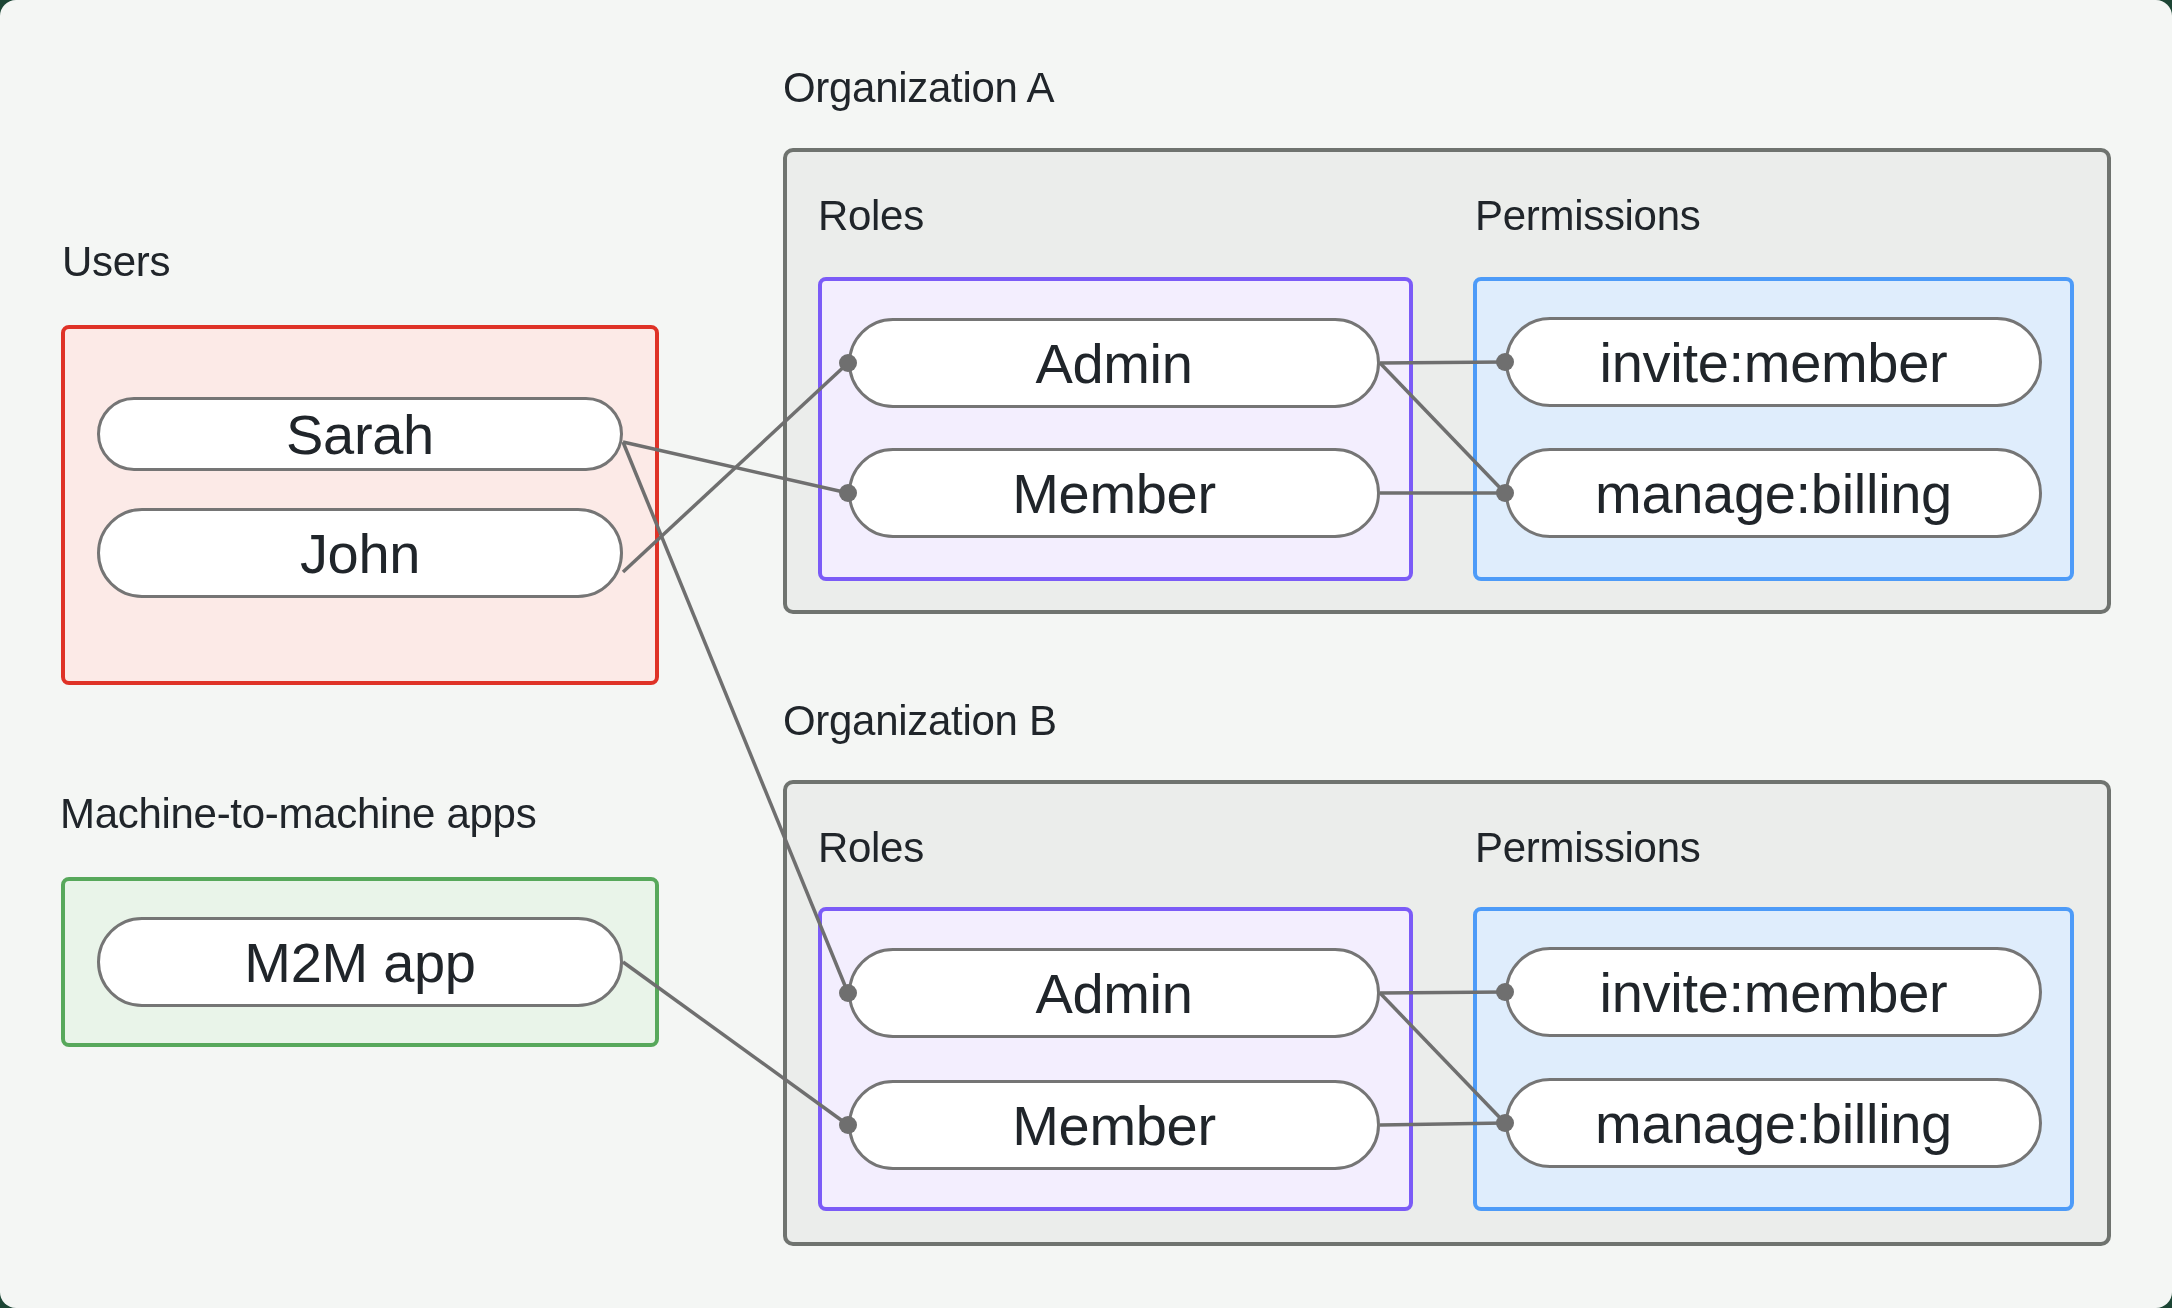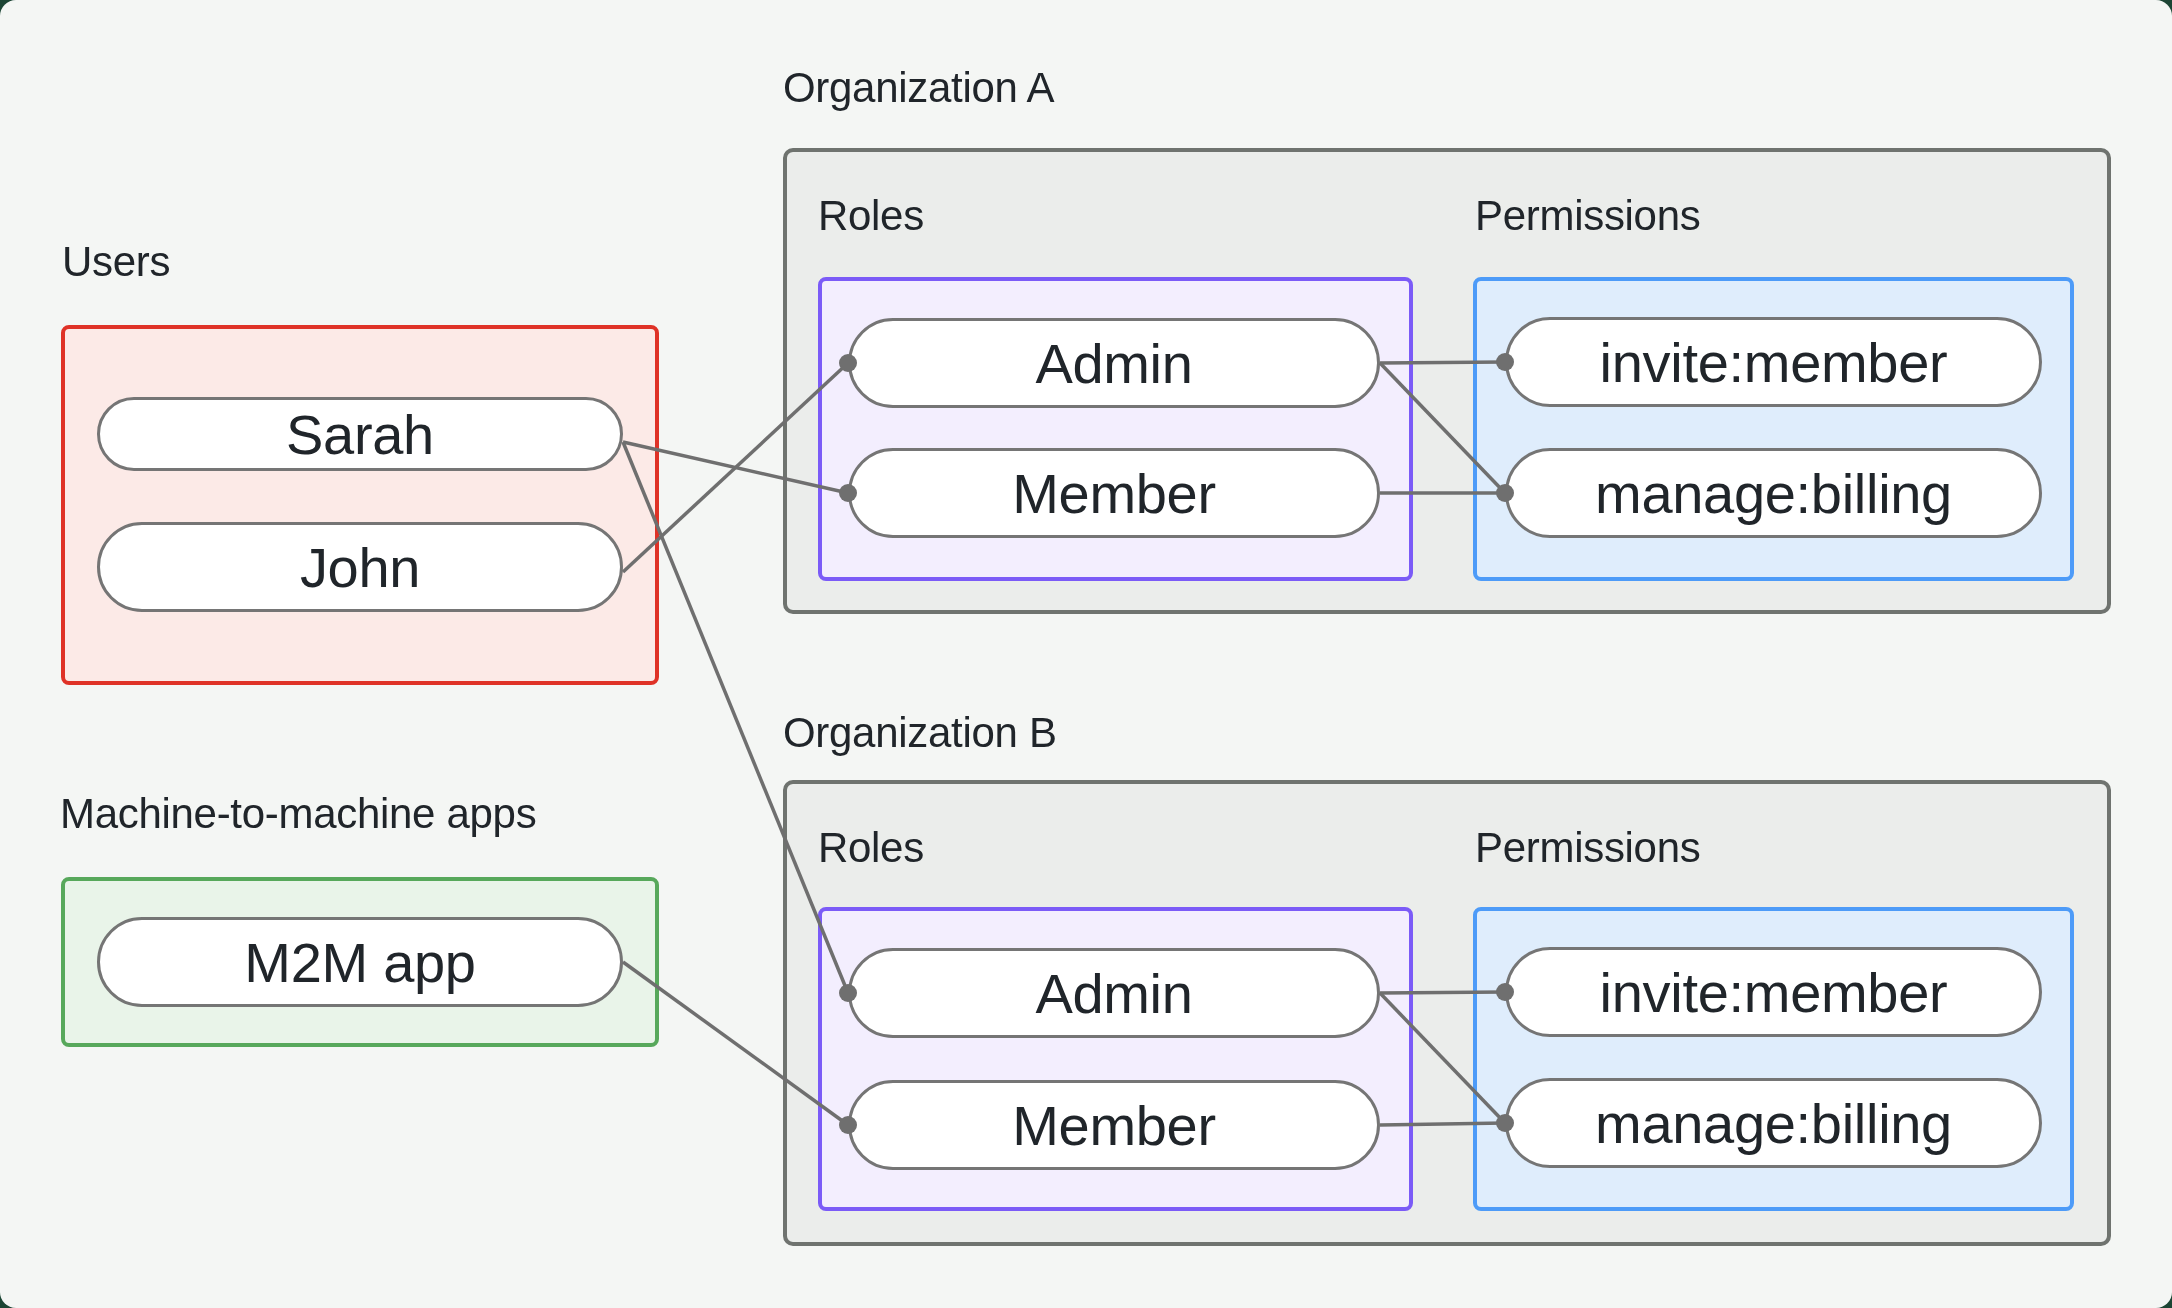--- a/index.html
+++ b/index.html
@@ -34,21 +34,21 @@
 <body>
 
 <div class="stage">
   <div class="canvas">
 
     <div class="label" style="left:62px;top:238px;">Users</div>
     <div class="group users" style="left:61px;top:325px;width:598px;height:360px;"></div>
     <div class="pill" style="left:97px;top:397px;width:526px;height:74px;">
       <span>Sarah</span>
     </div>
-    <div class="pill" style="left:97px;top:522px;width:526px;height:90px;">
+    <div class="pill" style="left:97px;top:508px;width:526px;height:90px;">
       <span>John</span>
     </div>
 
     <div class="label" style="left:60px;top:790px;">Machine-to-machine apps</div>
     <div class="group m2m" style="left:61px;top:877px;width:598px;height:170px;"></div>
     <div class="pill" style="left:97px;top:917px;width:526px;height:90px;text-align:right;">
       <span>M2M app</span>
     </div>
 
     <div class="label" style="left:783px;top:64px;">Organization A</div>
@@ -63,21 +63,21 @@
     </div>
     <div class="label" style="left:1475px;top:192px;">Permissions</div>
     <div class="group perms" style="left:1473px;top:277px;width:601px;height:304px;"></div>
     <div class="pill" style="left:1505px;top:317px;width:537px;height:90px;">
       <span>invite:member</span>
     </div>
     <div class="pill" style="left:1505px;top:448px;width:537px;height:90px;">
       <span>manage:billing</span>
     </div>
 
-    <div class="label" style="left:783px;top:697px;margin-top:12px;">Organization B</div>
+    <div class="label" style="left:783px;top:697px;">Organization B</div>
     <div class="group org" style="left:783px;top:780px;width:1328px;height:466px;"></div>
     <div class="label" style="left:818px;top:824px;">Roles</div>
     <div class="group roles" style="left:818px;top:907px;width:595px;height:304px;"></div>
     <div class="pill" style="left:848px;top:948px;width:532px;height:90px;">
       <span>Admin</span>
     </div>
     <div class="pill" style="left:848px;top:1080px;width:532px;height:90px;">
       <span>Member</span>
     </div>
     <div class="label" style="left:1475px;top:824px;">Permissions</div>

